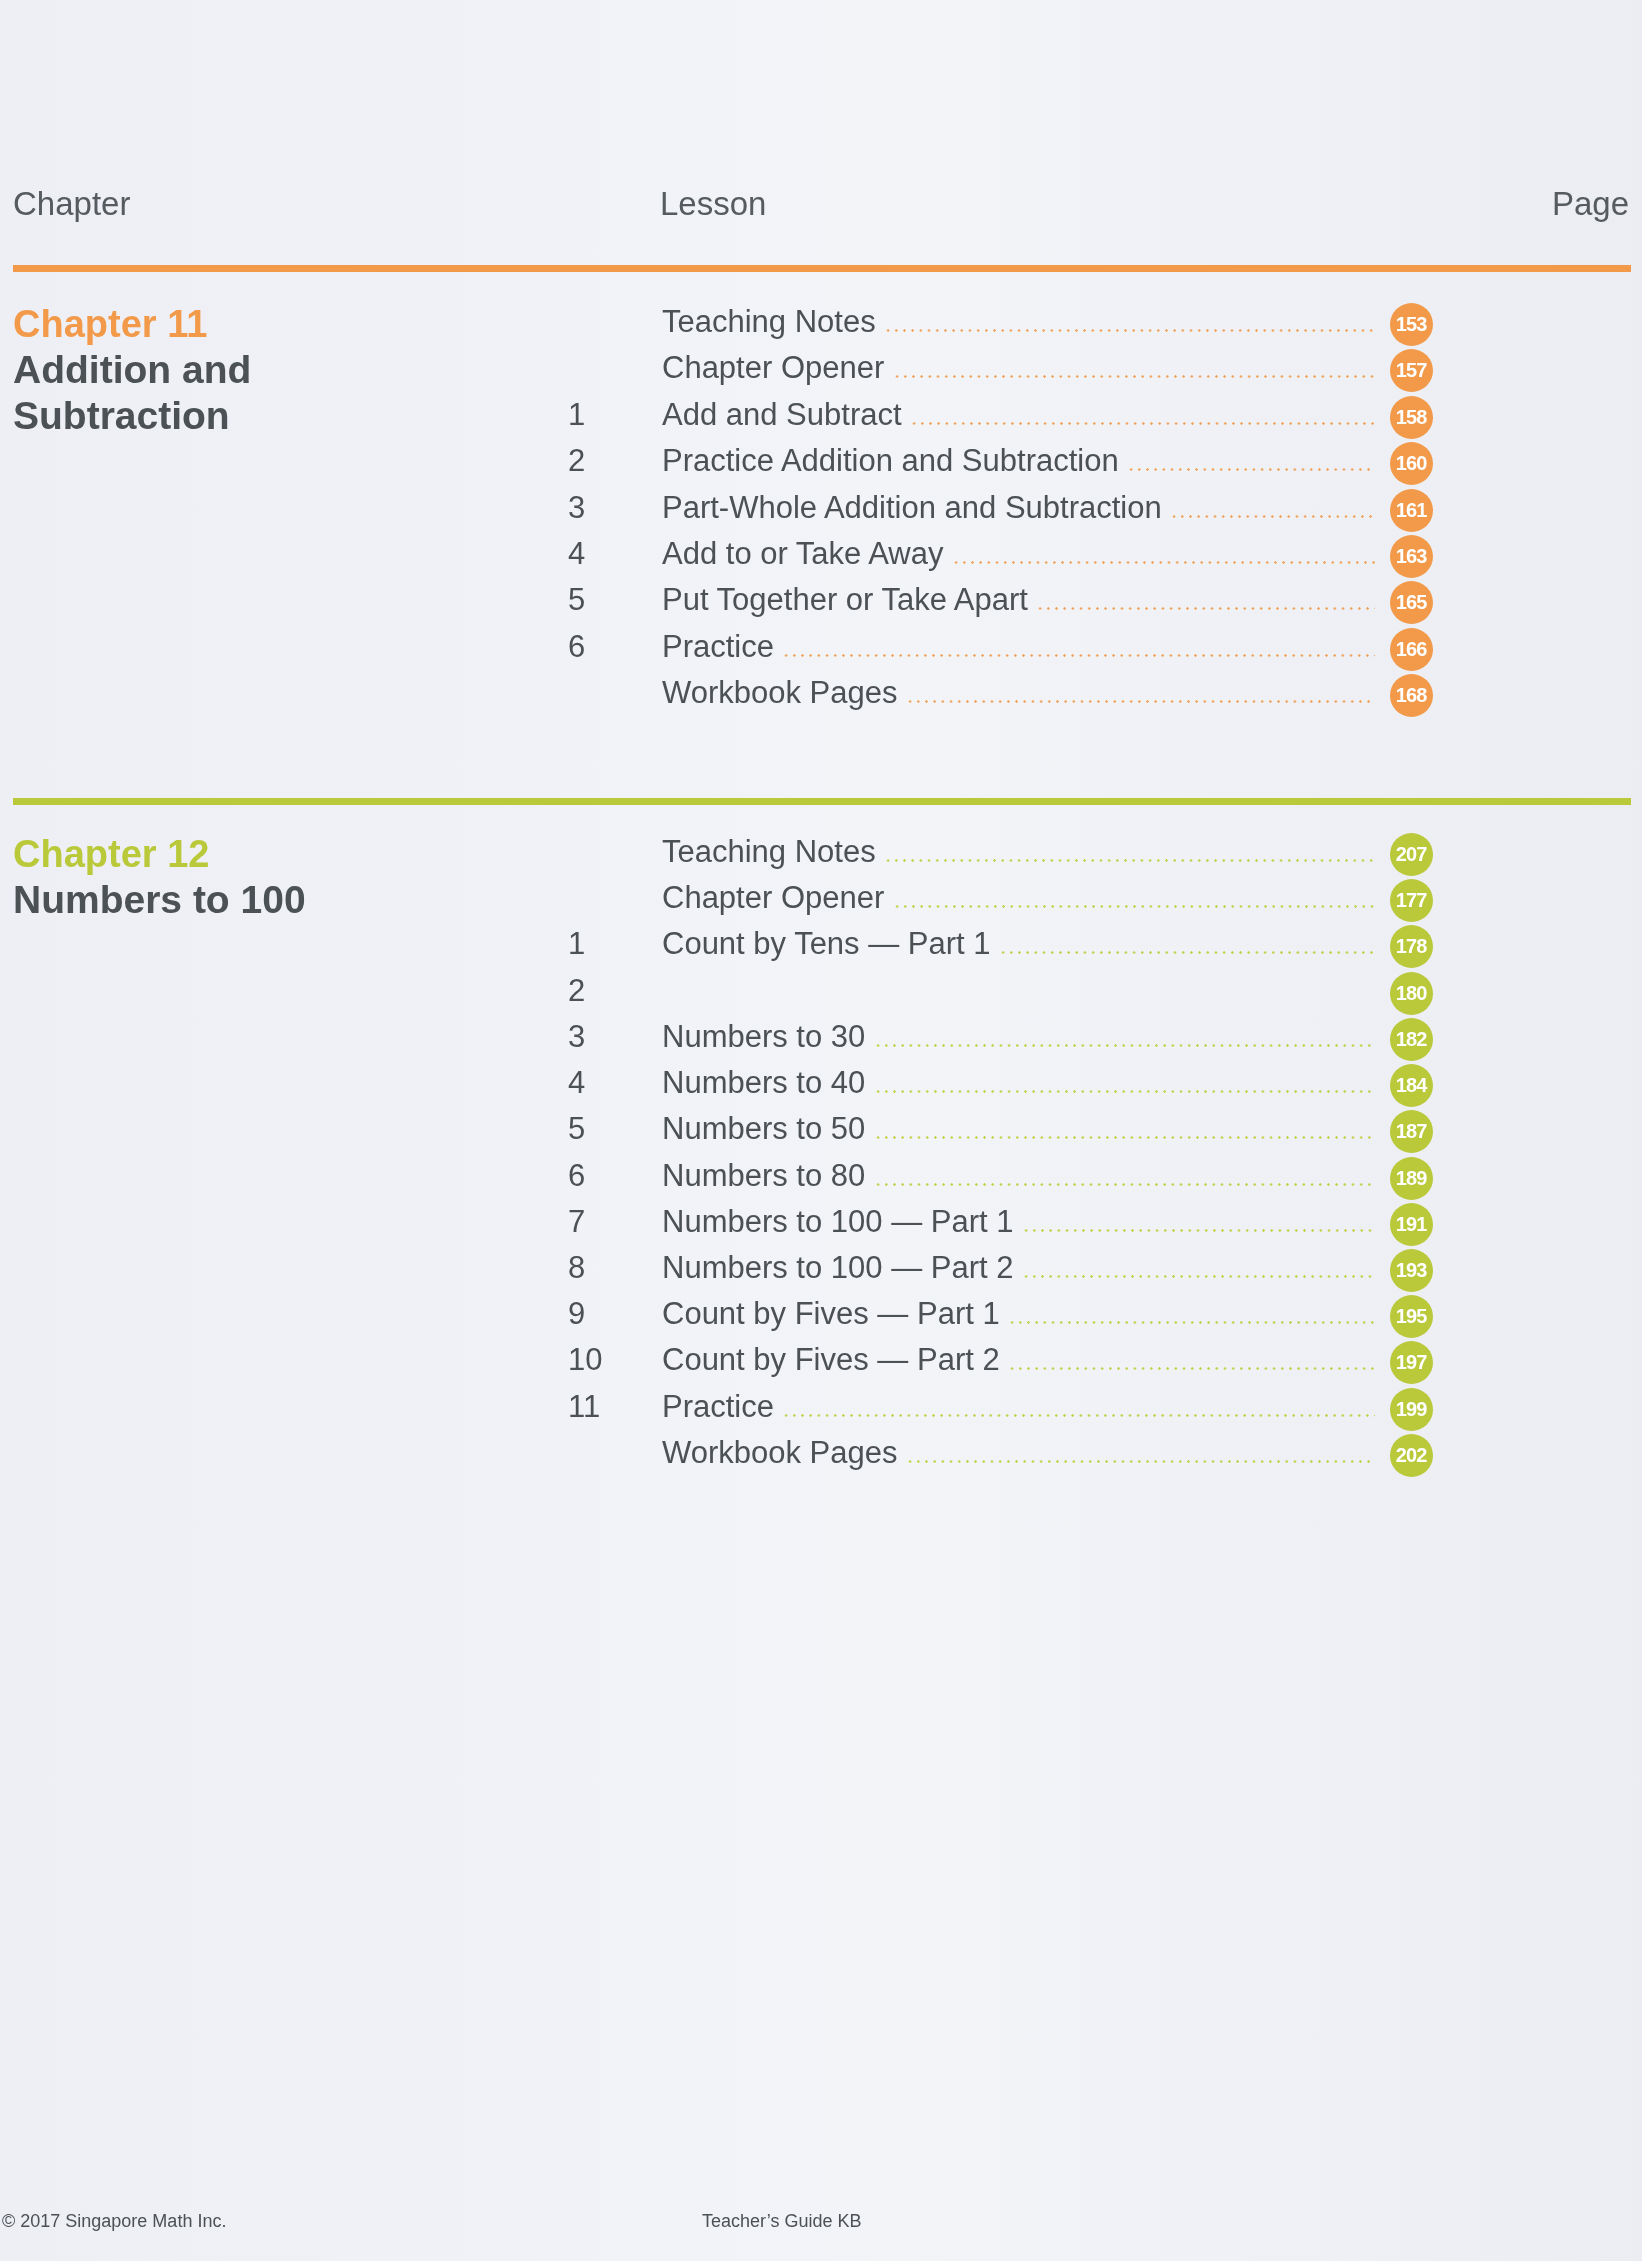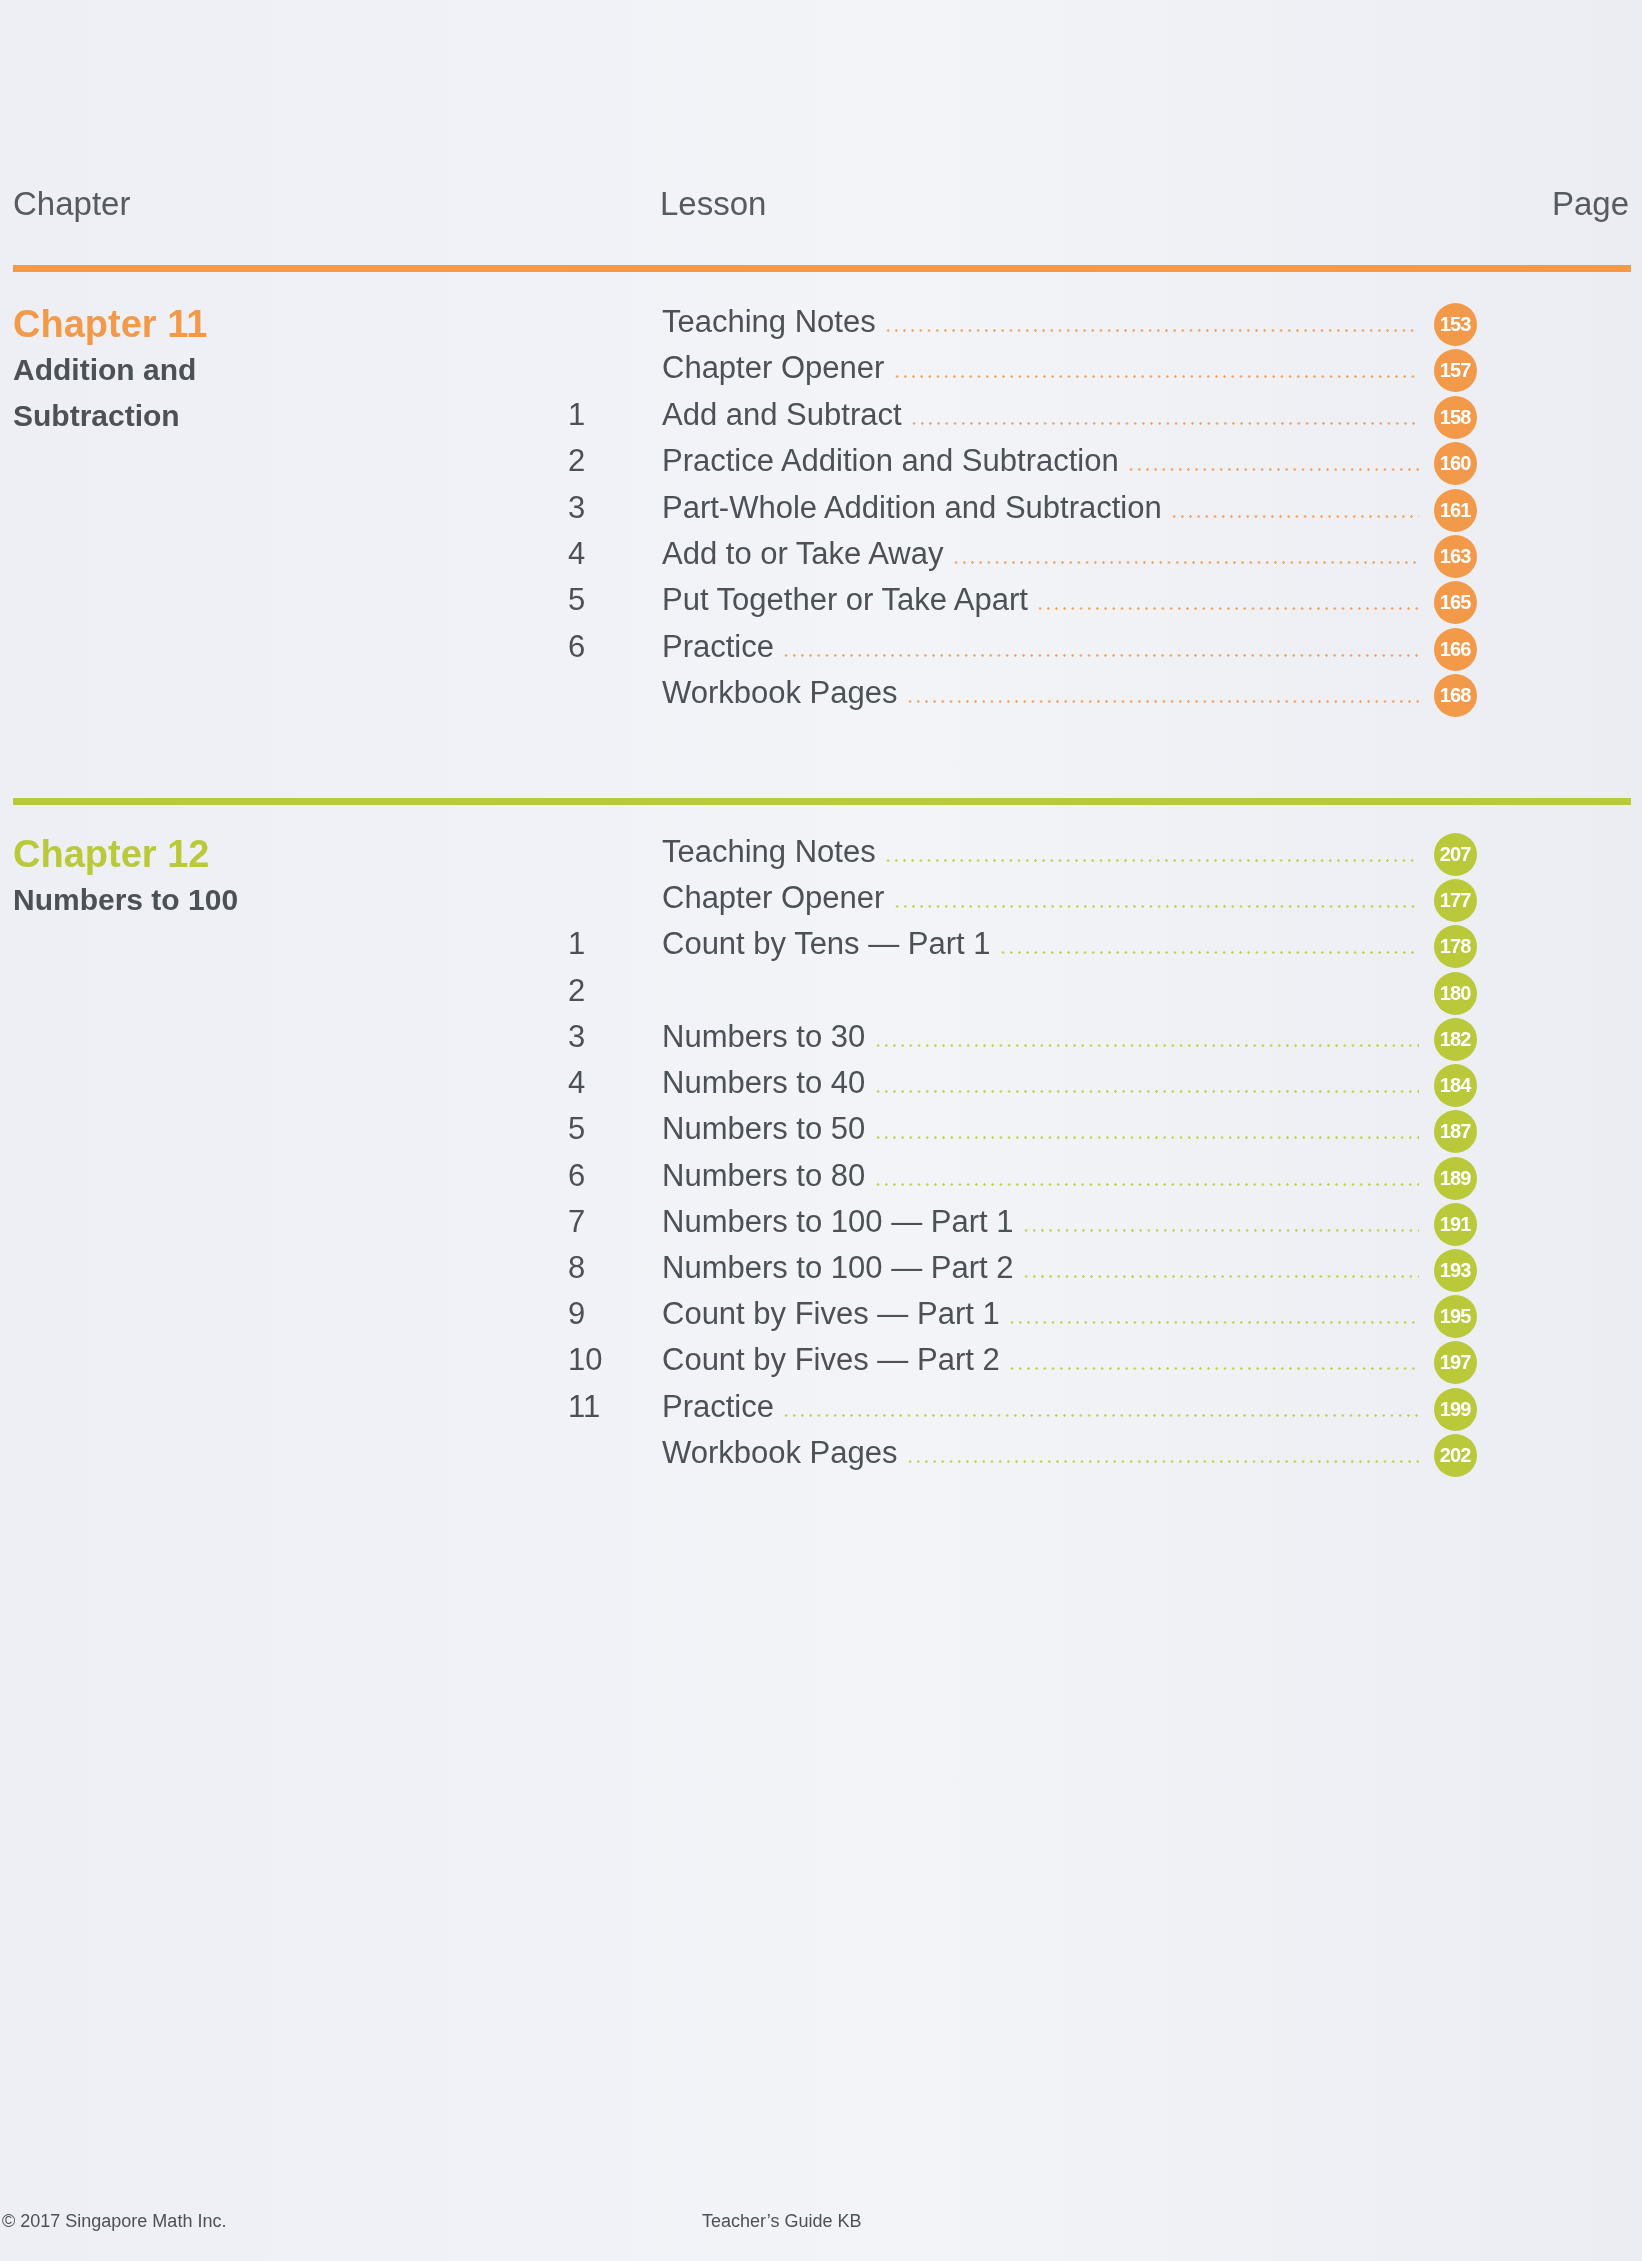--- a/index.html
+++ b/index.html
@@ -25,25 +25,25 @@
 
     .rule { position: absolute; left: 13px; width: 1618px; height: 6.6px; }
 
     .chapter-block { position: absolute; left: 0; width: 1642px; }
     .chapter-label {
       position: absolute; left: 13px; top: 0;
       font-size: 38px; font-weight: bold; line-height: 46px;
     }
     .chapter-title {
       position: absolute; left: 13px; top: 46px;
-      font-size: 30px; font-weight: bold; color: #4b5154; line-height: 46px;
+      font-size: 39px; font-weight: bold; color: #4b5154; line-height: 46px;
     }
     .lessons { position: absolute; left: 0; top: 0; width: 1642px; }
     .lesson {
-      position: absolute; left: 0; width: 1445px; height: 46px; padding-left: 44px;
+      position: absolute; left: 0; width: 1445px; height: 46px;
     }
     .lesson .num {
       position: absolute; left: 568px; width: 49px; text-align: left;
       font-size: 31px; color: #4b5154; top: 3.3px;
     }
     .lesson .name-wrap {
       position: absolute; left: 662px; right: 54px; top: 3.3px;
       display: flex; align-items: flex-end;
     }
     .lesson .name {

